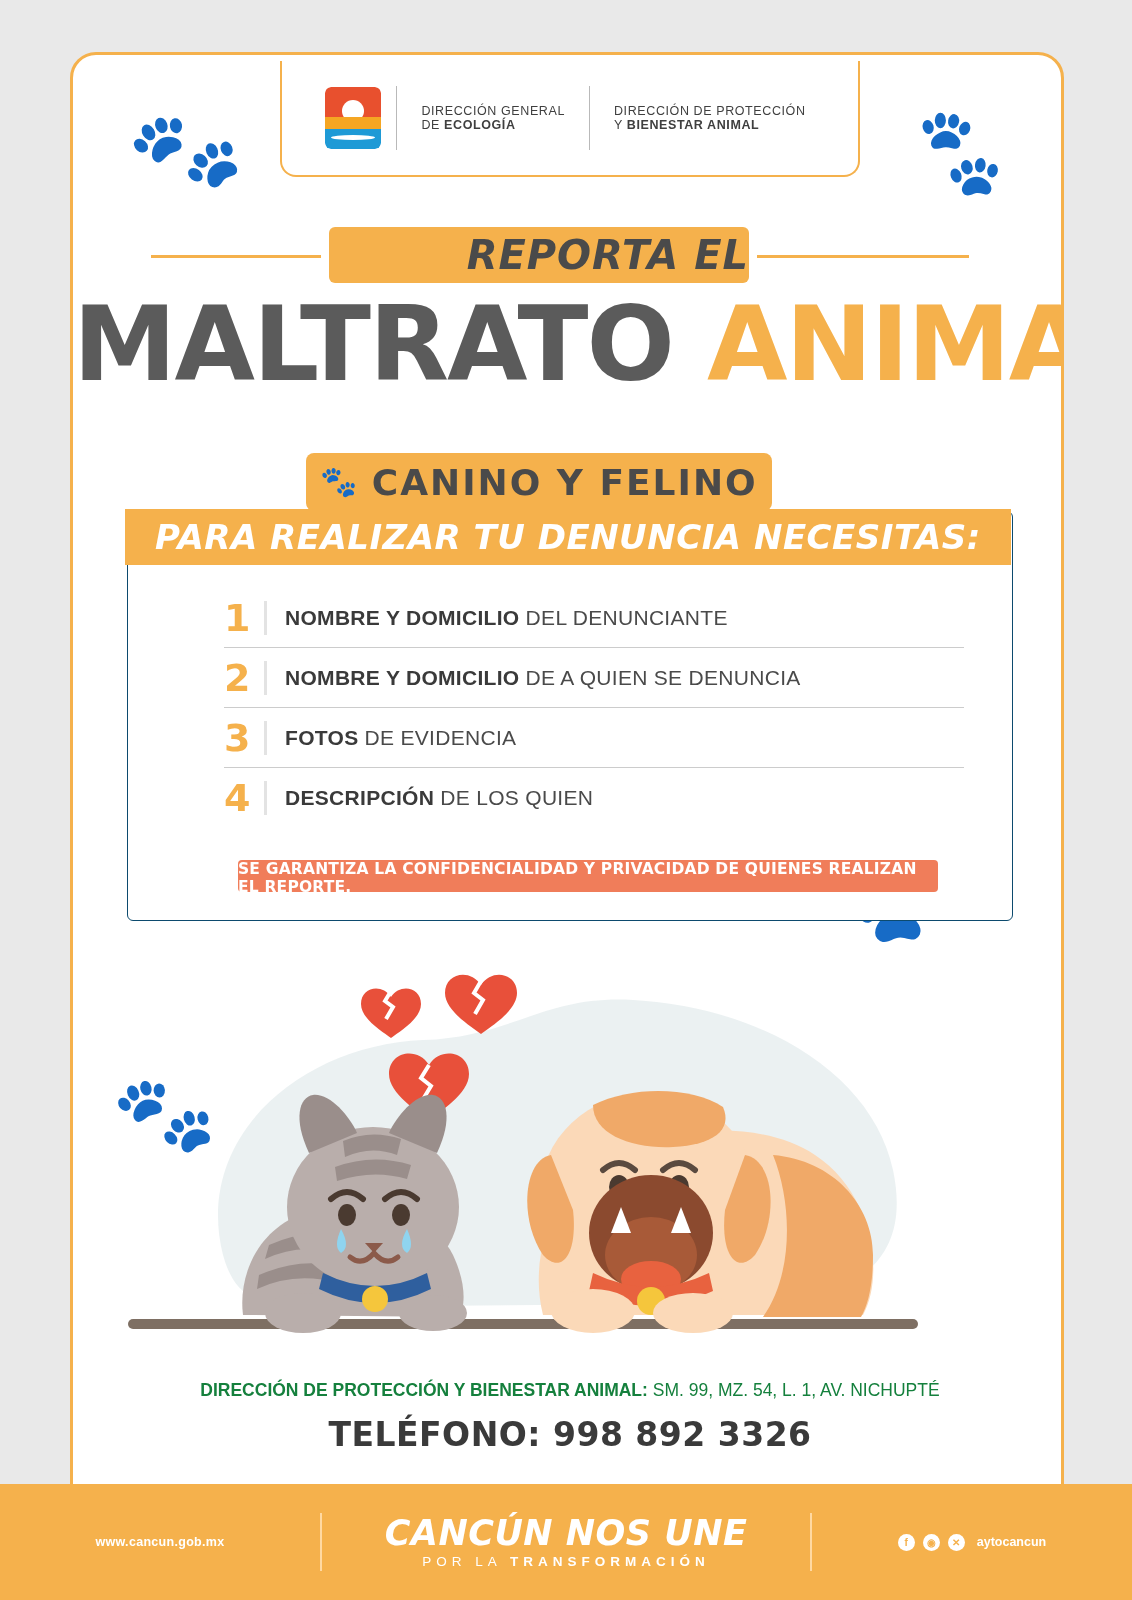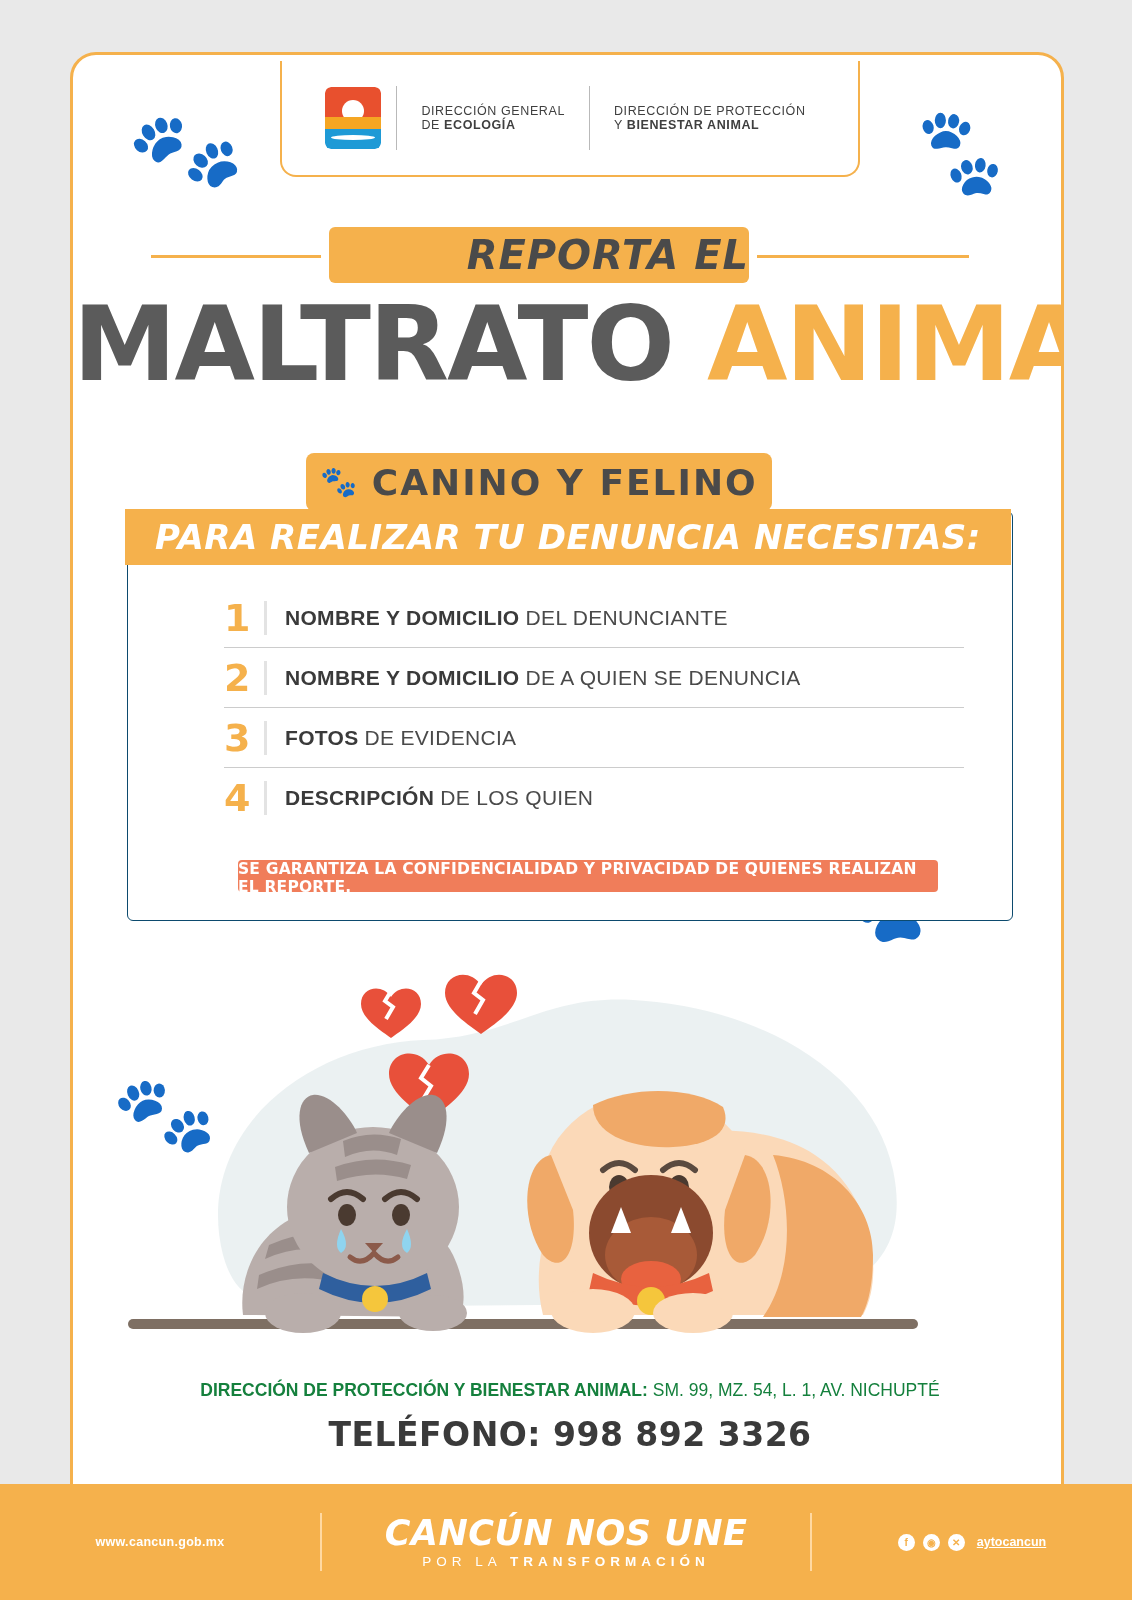--- a/index.html
+++ b/index.html
@@ -197,21 +197,21 @@
   .band .center .c2 b { font-weight: 700; }
   .band .right {
     width: 320px; display: flex; align-items: center; justify-content: center; gap: 8px;
   }
   .band .right .soc {
     width: 17px; height: 17px; border-radius: 50%;
     background: #ffffff; color: #f5b14c;
     font-size: 10px; font-weight: 700;
     display: flex; align-items: center; justify-content: center;
   }
-  .band .right .handle { font-size: 12.5px; font-weight: 700; color: #ffffff; margin-left: 4px; text-decoration: underline; }
+  .band .right .handle { font-size: 12.5px; font-weight: 700; color: #ffffff; margin-left: 4px; }
 </style>
 </head>
 <body>
 
 <div class="poster">
 
   <span class="paw p1">🐾</span>
   <span class="paw p2">🐾</span>
   <span class="paw p3">🐾</span>
   <span class="paw p4">🐾</span>

